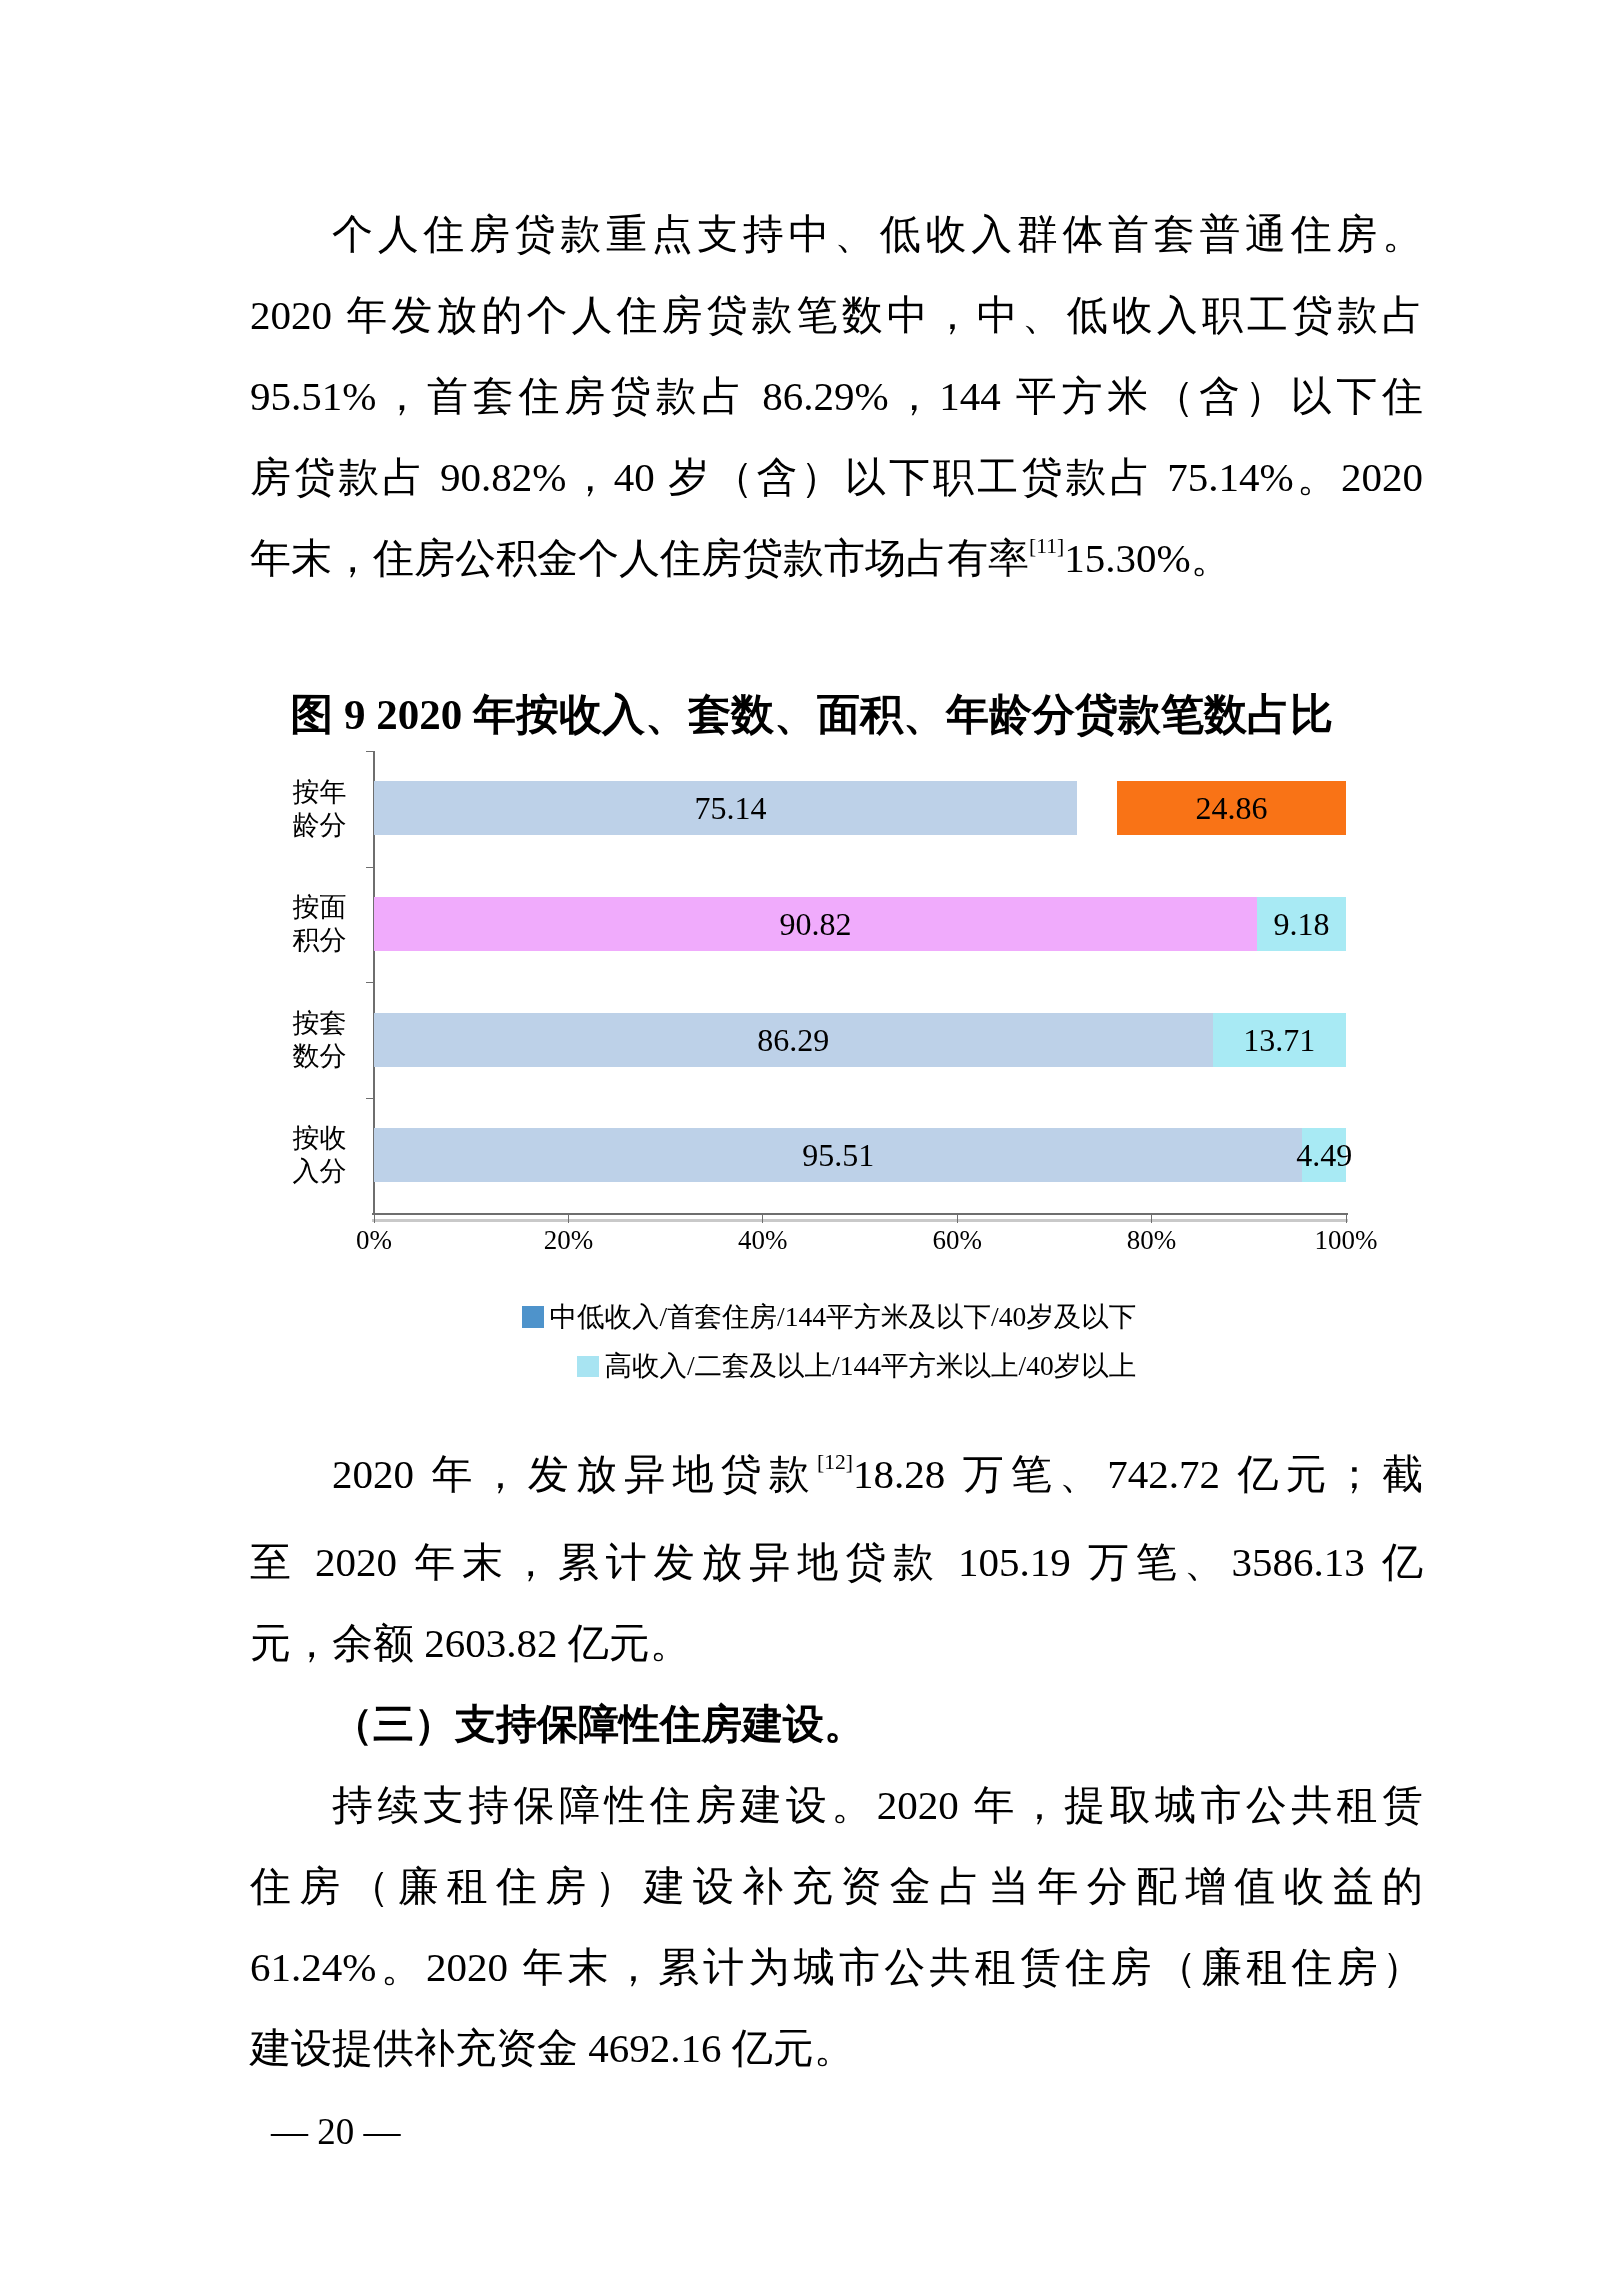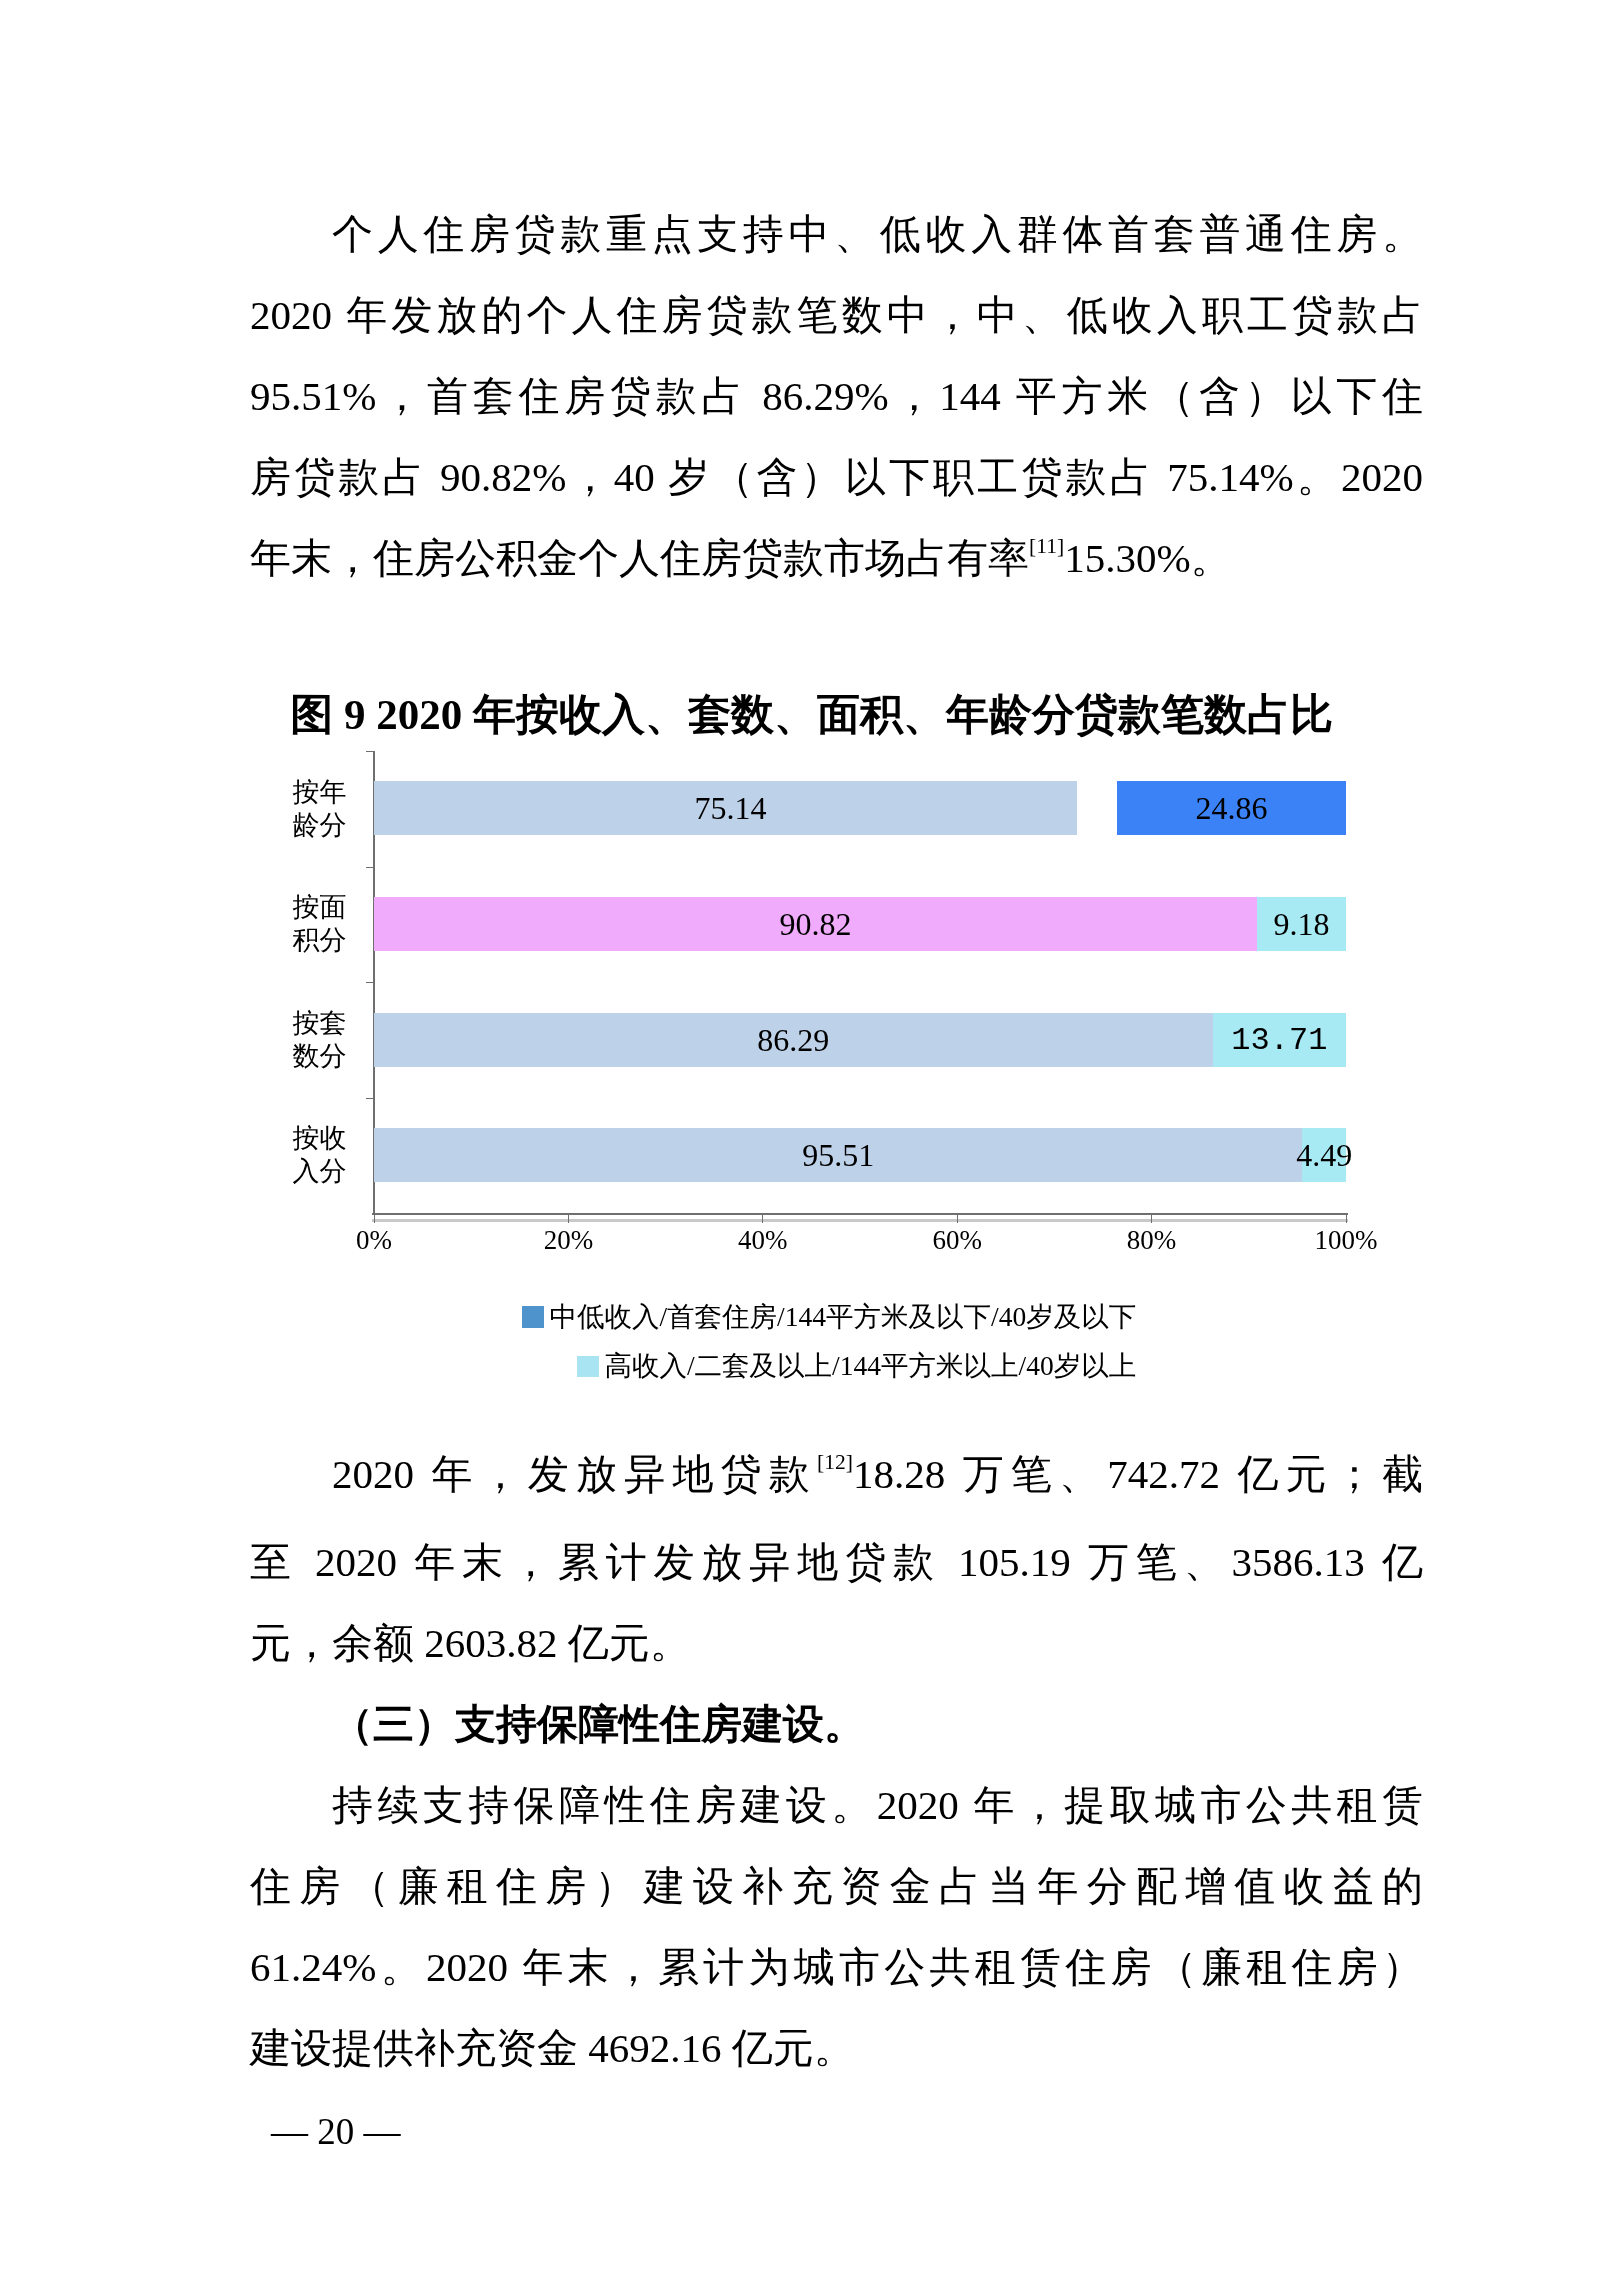--- a/index.html
+++ b/index.html
@@ -132,21 +132,21 @@
     <div class="xaxis-shadow"></div>
   <div class="cat" style="top: 24.5px;">
         <div>按年</div>
         <div>龄分</div>
       </div>
       <div class="ytick" style="top: 0px;"></div>
       <div class="bar" style="top: 30px;">
         <div class="seg" style="width: 75.14%; background: rgb(189, 209, 232); padding-left: 10px;">
           <span class="dlabel">75.14</span>
         </div>
-        <div class="seg" style="width: 24.86%; background: #3b82f6; margin-left: 40px;">
+        <div class="seg" style="width: 24.86%; background: #f97316; margin-left: 40px;">
           <span class="dlabel">24.86</span>
         </div>
       </div>
       <div class="cat" style="top: 140px;">
         <div>按面</div>
         <div>积分</div>
       </div>
       <div class="ytick" style="top: 116px;"></div>
       <div class="bar" style="top: 146px;">
         <div class="seg" style="width: 90.82%; background: #f0abfc;">
@@ -158,21 +158,21 @@
       </div>
       <div class="cat" style="top: 256px;">
         <div>按套</div>
         <div>数分</div>
       </div>
       <div class="ytick" style="top: 231px;"></div>
       <div class="bar" style="top: 262px;">
         <div class="seg" style="width: 86.29%; background: rgb(189, 209, 232);">
           <span class="dlabel">86.29</span>
         </div>
-        <div class="seg" style="width: 13.71%; background: rgb(168, 234, 244); font-family: Liberation Mono, monospace;">
+        <div class="seg" style="width: 13.71%; background: rgb(168, 234, 244);">
           <span class="dlabel">13.71</span>
         </div>
       </div>
       <div class="cat" style="top: 371px;">
         <div>按收</div>
         <div>入分</div>
       </div>
       <div class="ytick" style="top: 347px;"></div>
       <div class="bar" style="top: 377px;">
         <div class="seg" style="width: 95.51%; background: rgb(189, 209, 232);">

